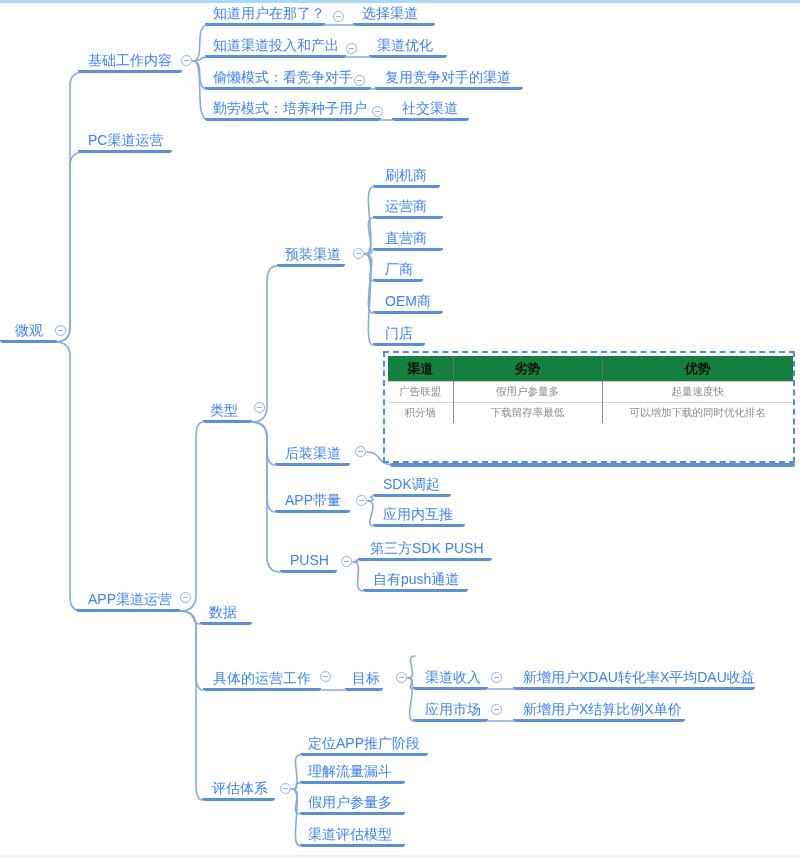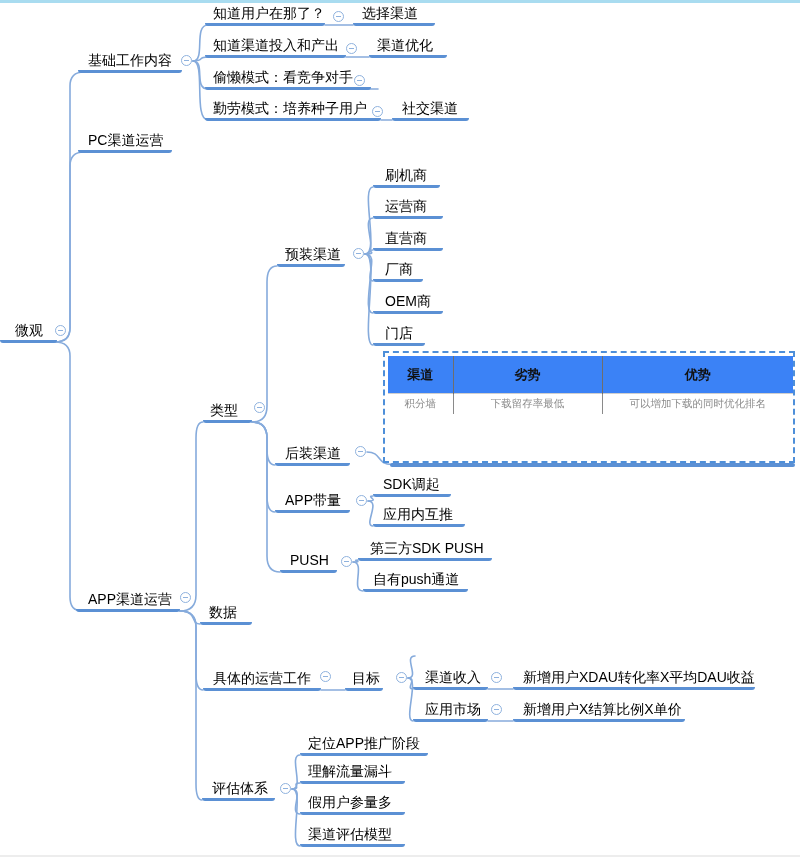--- a/index.html
+++ b/index.html
@@ -8,34 +8,34 @@
     background:#ffffff;
     font-family:"Liberation Sans","DejaVu Sans",sans-serif;
   }
   #canvas{position:absolute;left:0;top:0;width:800px;height:858px;}
   .topbar{position:absolute;left:0;top:0;width:800px;height:3px;background:#a9dcf0;}
   .bottombar{position:absolute;left:0;top:855px;width:800px;height:2px;background:#ededed;}
   svg.links{position:absolute;left:0;top:0;pointer-events:none;}
   .node{
     position:absolute;box-sizing:border-box;height:22px;
     border-bottom:3.5px solid #5b90d4;border-radius:0 0 3px 3px;
-    font-size:14px;line-height:19px;color:#000000;white-space:nowrap;overflow:visible;
+    font-size:14px;line-height:19px;color:#3b82f6;white-space:nowrap;overflow:visible;
   }
   .ci{
     position:absolute;width:11px;height:11px;box-sizing:border-box;
     border:1.3px solid #8fb2de;border-radius:50%;background:#fff;
   }
   .ci::after{
     content:"";position:absolute;left:1.8px;right:1.8px;top:3.6px;height:1.3px;background:#8fb2de;
   }
   .tablewrap{position:absolute;left:388px;top:356px;}
   table.ch{border-collapse:collapse;table-layout:fixed;width:405px;background:#fff;}
   table.ch th{
-    background:#3b82f6;color:#111;font-size:13px;font-weight:bold;
-    height:37px;padding:0;border-left:1px solid #6e6e6e;text-align:center;
+    background:#15803d;color:#111;font-size:13px;font-weight:bold;
+    height:25px;padding:0;border-left:1px solid #6e6e6e;text-align:center;
   }
   table.ch th:first-child{border-left:none;}
   table.ch td{
     font-size:10.5px;color:#8a8a8a;text-align:center;height:20px;padding:0 2px;
     border-top:1px solid #cfcfcf;border-left:1px solid #8a8a8a;white-space:nowrap;overflow:hidden;
   }
   table.ch td:first-child{border-left:none;}
   .sel{
     position:absolute;left:383px;top:351px;width:412px;height:112px;
     border:2px dashed #4e8fd9;box-sizing:border-box;
@@ -117,20 +117,22 @@
   <div class="node" style="left:205px;top:4px;width:120px;padding-left:8px">
     <span>知道用户在那了？</span></div>
   <div class="node" style="left:353px;top:4px;width:82px;padding-left:9px">
     <span>选择渠道</span></div>
   <div class="node" style="left:205px;top:36px;width:141px;padding-left:8px">
     <span>知道渠道投入和产出</span></div>
   <div class="node" style="left:369px;top:36px;width:78px;padding-left:8px">
     <span>渠道优化</span></div>
   <div class="node" style="left:205px;top:68px;width:166px;padding-left:8px">
     <span>偷懒模式：看竞争对手</span></div>
+  <div class="node" style="left:375px;top:68px;width:148px;padding-left:10px">
+    <span>复用竞争对手的渠道</span></div>
   <div class="node" style="left:205px;top:99px;width:176px;padding-left:8px">
     <span>勤劳模式：培养种子用户</span></div>
   <div class="node" style="left:392px;top:99px;width:77px;padding-left:10px">
     <span>社交渠道</span></div>
 
   <div class="node" style="left:203px;top:401px;width:49px;padding-left:7px">
     <span>类型</span></div>
   <div class="node" style="left:200px;top:603px;width:52px;padding-left:9px">
     <span>数据</span></div>
   <div class="node" style="left:203px;top:669px;width:118px;padding-left:10px">
@@ -196,20 +198,25 @@
       <colgroup>
           <col style="width:65px">
           <col style="width:149px">
           <col style="width:191px">
         </colgroup>
       <tbody>
           <tr>
         <th>渠道</th>
         <th>劣势</th>
         <th>优势</th>
+      </tr>
+      <tr>
+        <td>广告联盟</td>
+        <td>假用户参量多</td>
+        <td>起量速度快</td>
       </tr>
       <tr>
         <td>积分墙</td>
         <td>下载留存率最低</td>
         <td>可以增加下载的同时优化排名</td>
       </tr>
     </tbody>
       </table>
   </div>
   <div class="tline"></div>

